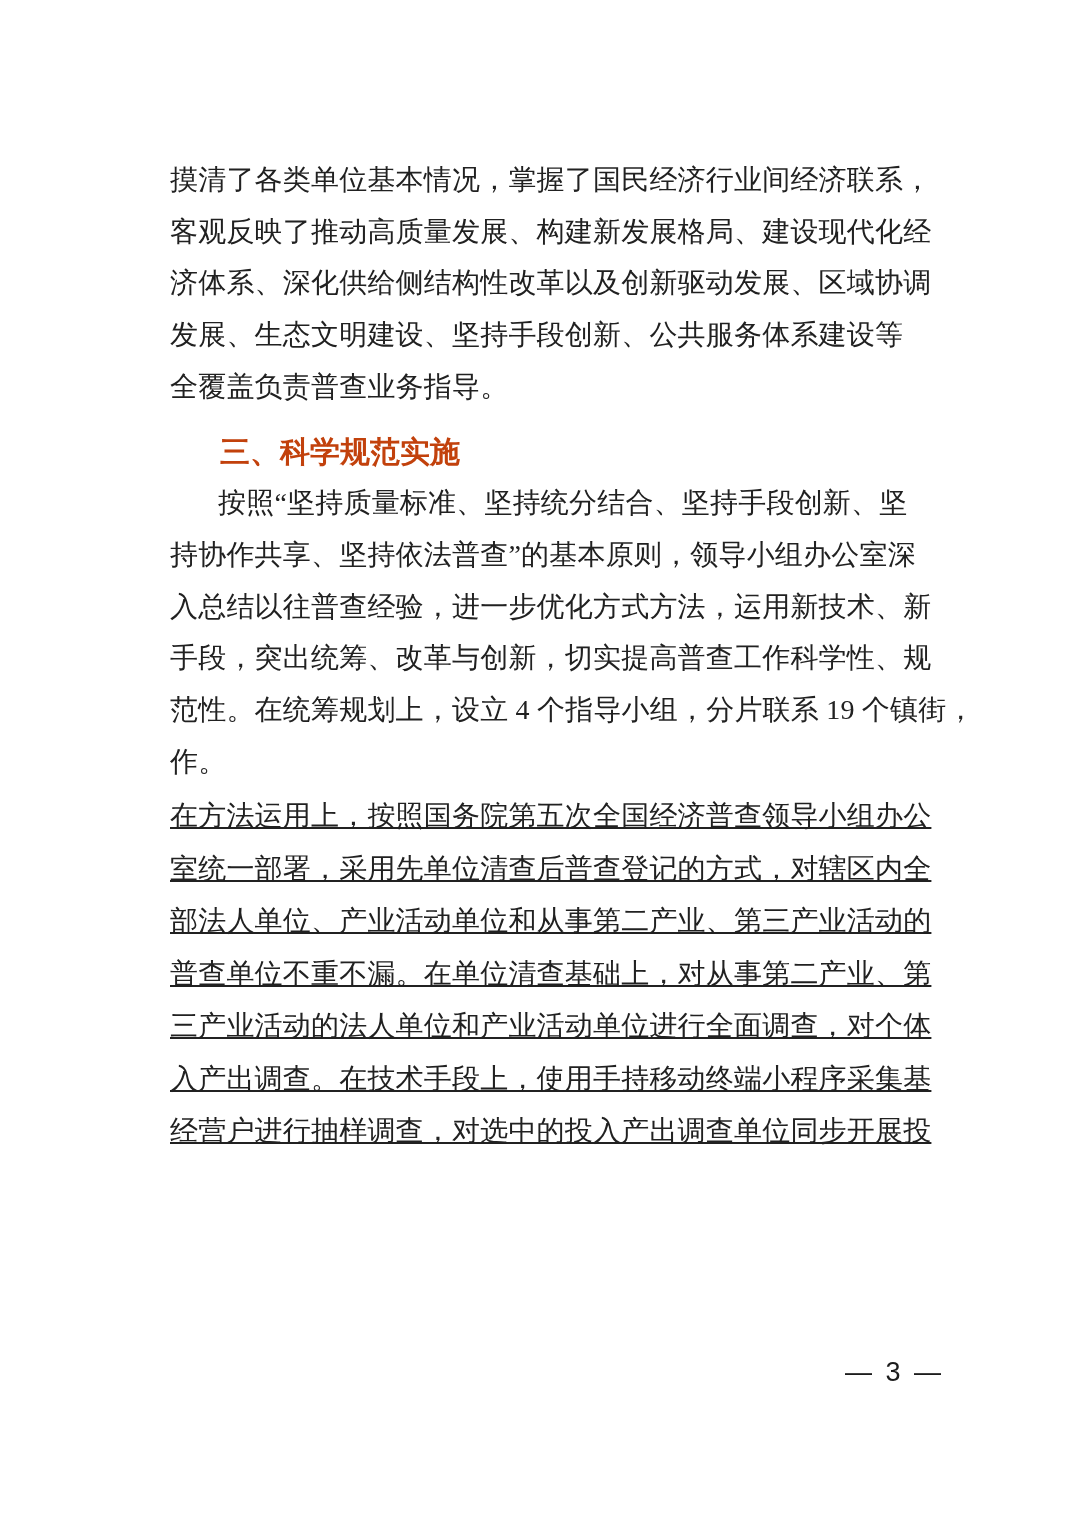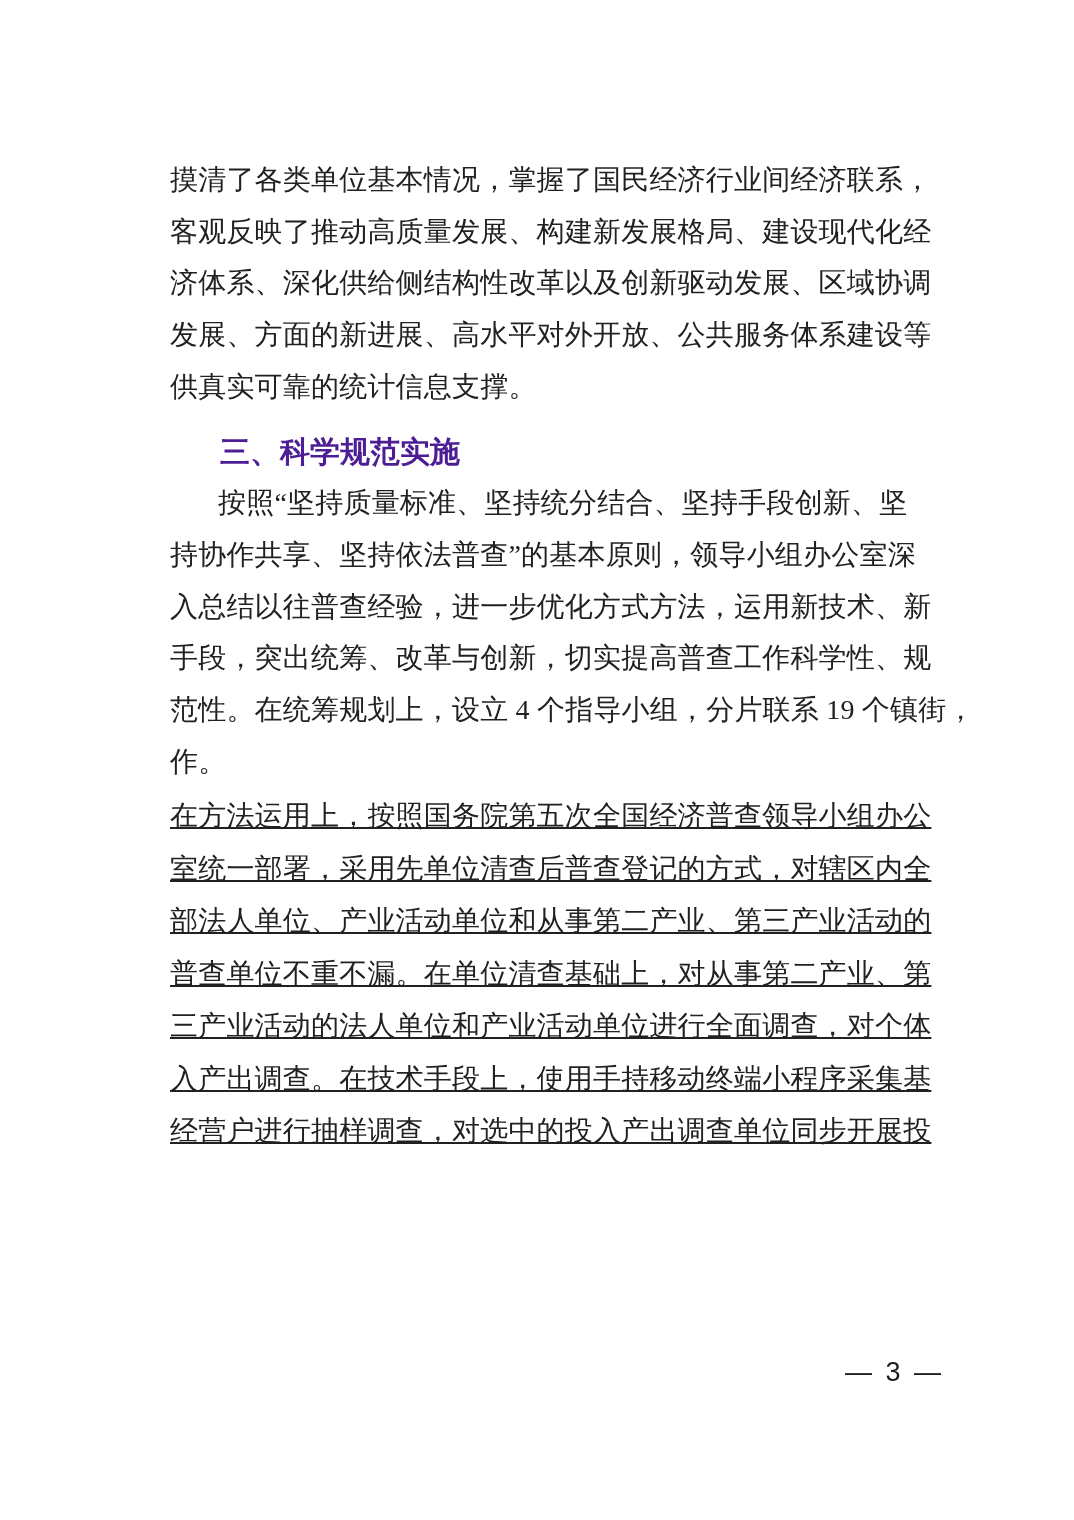--- a/index.html
+++ b/index.html
@@ -30,21 +30,21 @@
   .para-indent .line:first-child { text-indent: 48px; }
   .para-3 .line { line-height: 52.5px; text-decoration: underline; }
   .para-3 { margin-top: 3px; }
   .heading {
     margin: 13px 0 0 0;
     font-family: "Liberation Sans", sans-serif;
     font-weight: 700;
     font-size: 30px;
     line-height: 51.7px;
     text-indent: 50px;
-    color: #4c1d95;
+    color: #c2410c;
     white-space: nowrap;
   }
   .pageno {
     position: absolute;
     top: 1352px;
     right: 142px;
     font-family: "Liberation Sans", sans-serif;
     font-size: 27px;
     line-height: 40px;
     color: #1c1c1c;
@@ -55,22 +55,22 @@
 </head>
 <body>
 
 <div class="page">
   <div class="content">
 
     <div class="para">
       <div class="line">摸清了各类单位基本情况，掌握了国民经济行业间经济联系，</div>
       <div class="line">客观反映了推动高质量发展、构建新发展格局、建设现代化经</div>
       <div class="line">济体系、深化供给侧结构性改革以及创新驱动发展、区域协调</div>
-      <div class="line">发展、方面的新进展、高水平对外开放、公共服务体系建设等</div>
-      <div class="line">供真实可靠的统计信息支撑。</div>
+      <div class="line">发展、生态文明建设、坚持手段创新、公共服务体系建设等</div>
+      <div class="line">全覆盖负责普查业务指导。</div>
     </div>
 
     <h2 class="heading">三、科学规范实施</h2>
 
     <div class="para para-indent">
       <div class="line">按照“坚持质量标准、坚持统分结合、坚持手段创新、坚</div>
       <div class="line">持协作共享、坚持依法普查”的基本原则，领导小组办公室深</div>
       <div class="line">入总结以往普查经验，进一步优化方式方法，运用新技术、新</div>
       <div class="line">手段，突出统筹、改革与创新，切实提高普查工作科学性、规</div>
       <div class="line">范性。在统筹规划上，设立 4 个指导小组，分片联系 19 个镇街，</div>

